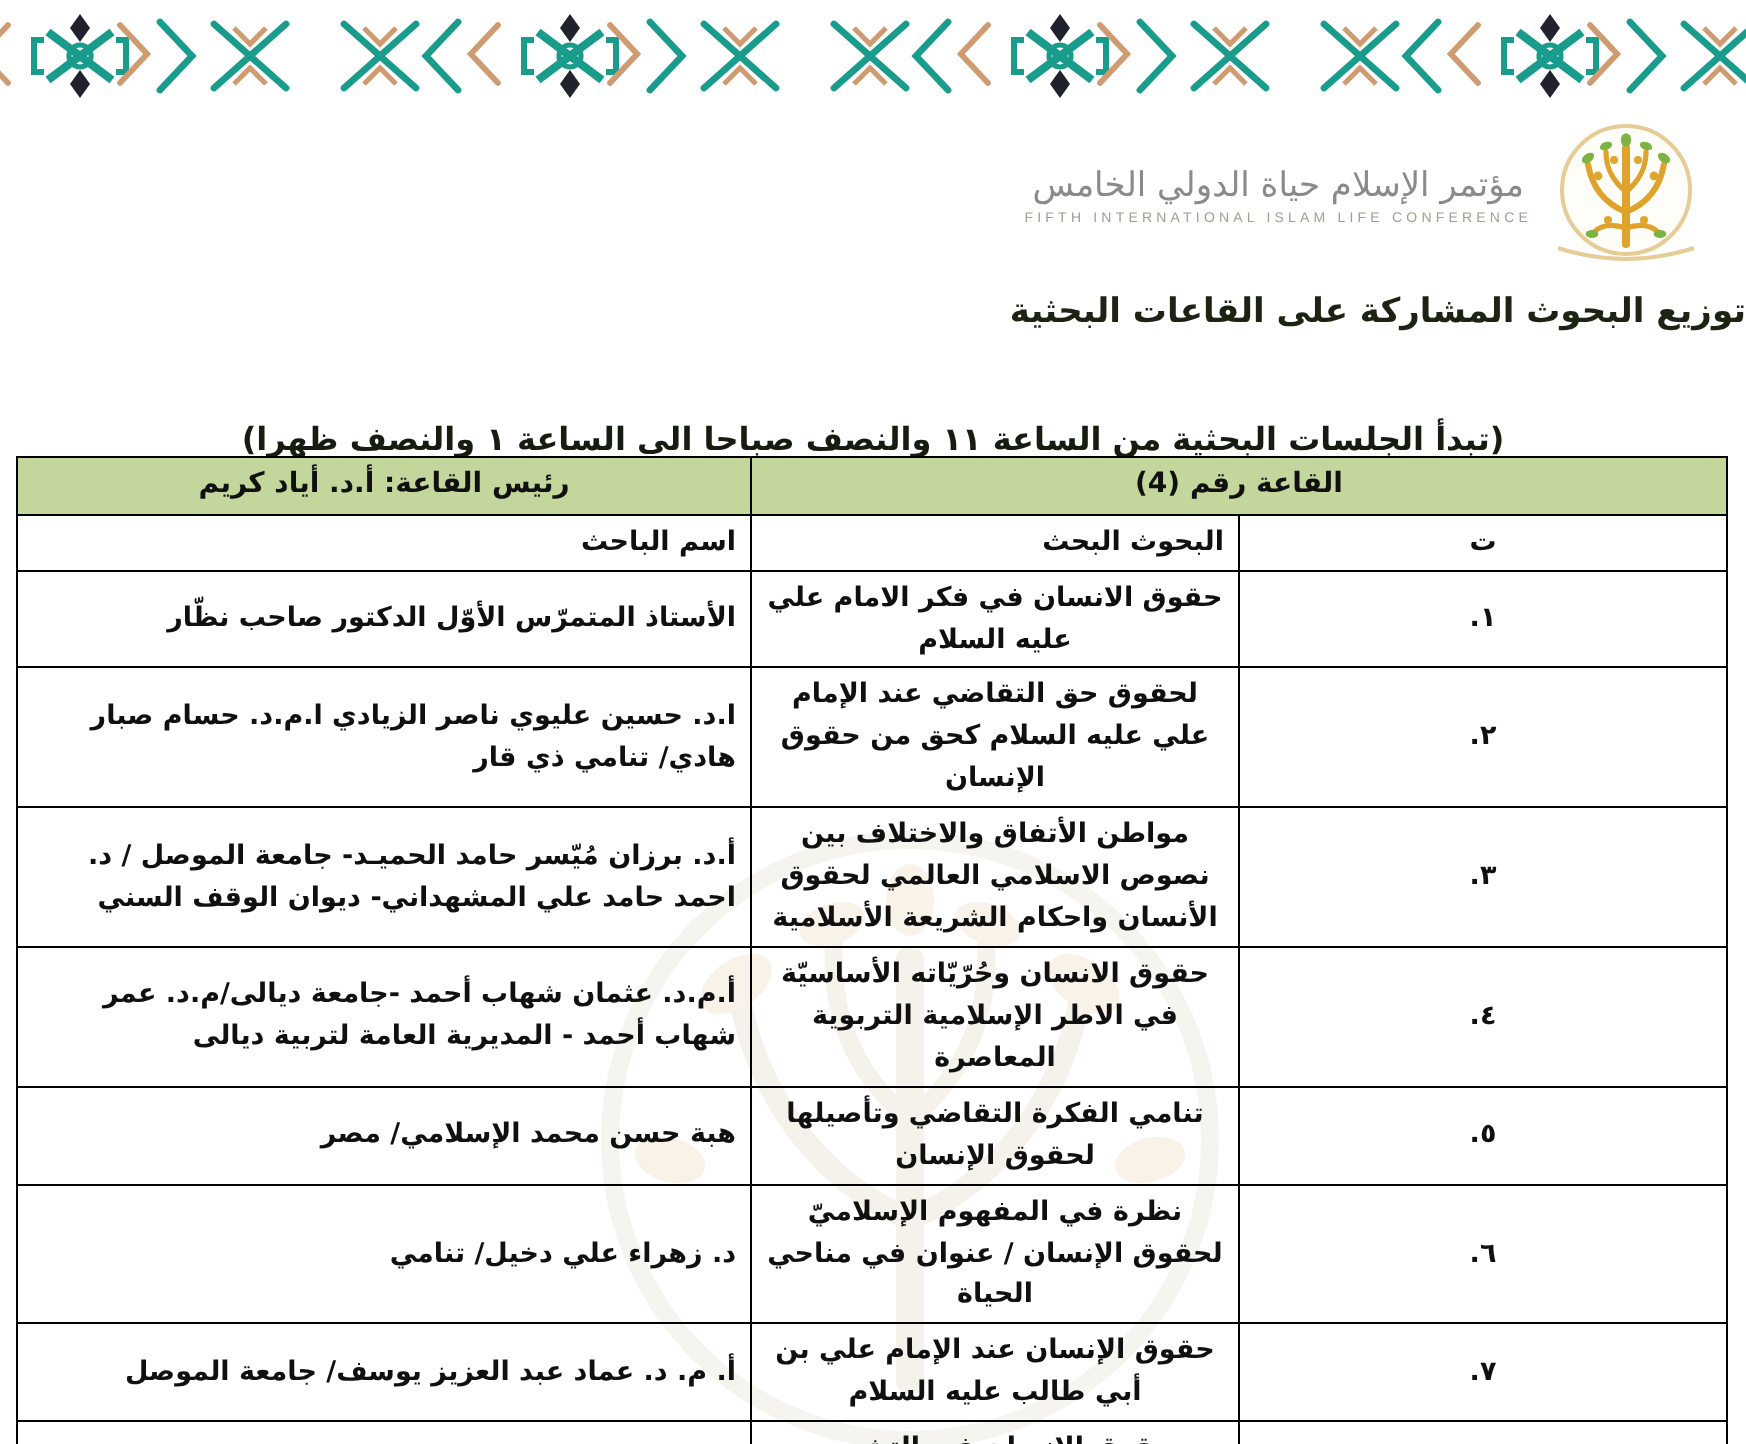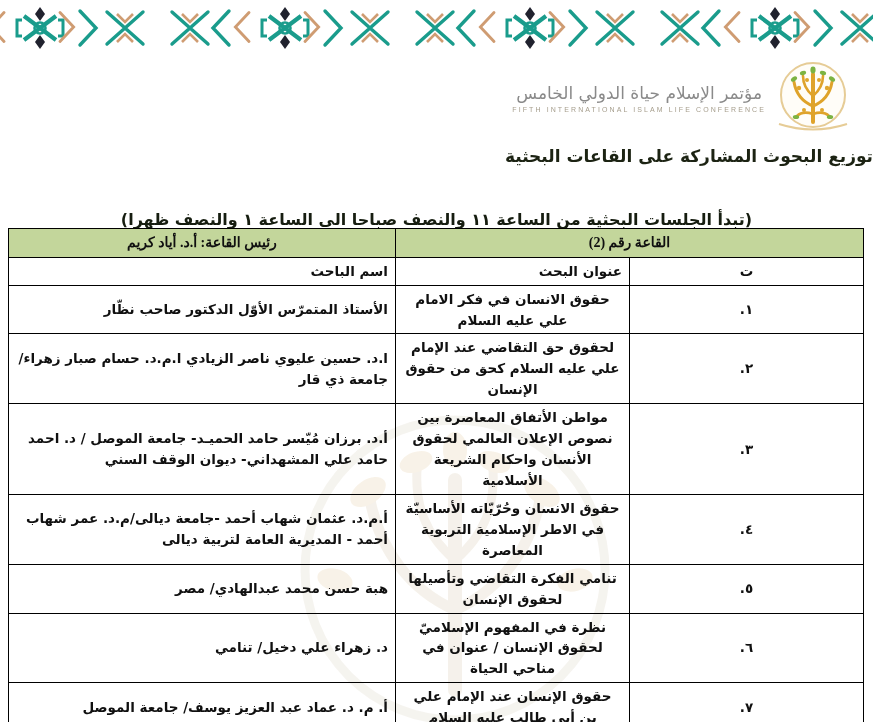--- a/index.html
+++ b/index.html
@@ -25,21 +25,21 @@
   
   table.research-table{
     position:absolute;top:228px;right:9px;width:856px;
     border-collapse:collapse;direction:rtl;table-layout:fixed;
     background:transparent;
   }
   .research-table th,.research-table td{
     border:1.6px solid #000;font-weight:bold;font-size:13.5px;color:#101010;
     line-height:1.55;padding:3px 7px;vertical-align:middle;background:transparent;
   }
-  .hall-row th{background:#c3d69b;text-align:center;font-size:14px;padding:3px 12px;font-family:Liberation Serif, serif;}
+  .hall-row th{background:#c3d69b;text-align:center;font-size:14px;padding:3px 2px;}
   .cols-row th{background:#fff;}
   .col-no{width:31px;text-align:center;padding:3px 2px;}
   .col-title{width:447px;text-align:center;}
   .col-researcher{width:362px;text-align:right;}
   .cols-row .col-title,.cols-row .col-researcher{text-align:right;}
 </style>
 </head>
 <body>
 
 <svg class="border-strip" viewBox="0 0 873 46" aria-hidden="true">
@@ -152,54 +152,54 @@
     <ellipse cx="254" cy="72" rx="17" ry="10" transform="rotate(20 254 72)"></ellipse>
     <ellipse cx="215" cy="60" rx="12" ry="18"></ellipse>
     <ellipse cx="95" cy="190" rx="18" ry="11" transform="rotate(15 95 190)"></ellipse>
     <ellipse cx="335" cy="190" rx="18" ry="11" transform="rotate(-15 335 190)"></ellipse>
   </g>
 </svg>
 
 <table class="research-table">
   <thead>
     <tr class="hall-row">
-      <th colspan="2">القاعة رقم (2)</th>
+      <th colspan="2">القاعة رقم (4)</th>
       <th class="col-researcher">رئيس القاعة: أ.د. أياد كريم</th>
     </tr>
     <tr class="cols-row">
       <th class="col-no">ت</th>
-      <th class="col-title">عنوان البحث</th>
+      <th class="col-title">البحوث البحث</th>
       <th class="col-researcher">اسم الباحث</th>
     </tr>
   </thead>
   <tbody id="table-body">
       <tr>
         <td class="col-no">١.</td>
         <td class="col-title">حقوق الانسان في فكر الامام علي عليه السلام</td>
         <td class="col-researcher">الأستاذ المتمرّس الأوّل الدكتور صاحب نظّار</td>
       </tr>
       <tr>
         <td class="col-no">٢.</td>
         <td class="col-title">لحقوق حق التقاضي عند الإمام علي عليه السلام كحق من حقوق الإنسان</td>
-        <td class="col-researcher">ا.د. حسين عليوي ناصر الزيادي  ا.م.د. حسام صبار زهراء/ جامعة ذي قار</td>
+        <td class="col-researcher">ا.د. حسين عليوي ناصر الزيادي  ا.م.د. حسام صبار هادي/ تنامي ذي قار</td>
       </tr>
       <tr>
         <td class="col-no">٣.</td>
-        <td class="col-title">مواطن الأتفاق المعاصرة بين نصوص الإعلان العالمي لحقوق الأنسان واحكام الشريعة الأسلامية</td>
+        <td class="col-title">مواطن الأتفاق والاختلاف بين نصوص الاسلامي العالمي لحقوق الأنسان واحكام الشريعة الأسلامية</td>
         <td class="col-researcher">أ.د. برزان مُيّسر حامد الحميـد- جامعة الموصل / د. احمد حامد علي المشهداني- ديوان الوقف السني</td>
       </tr>
       <tr>
         <td class="col-no">٤.</td>
         <td class="col-title">حقوق الانسان وحُرّيّاته الأساسيّة في الاطر الإسلامية التربوية المعاصرة</td>
         <td class="col-researcher">أ.م.د. عثمان شهاب أحمد -جامعة ديالى/م.د. عمر شهاب أحمد - المديرية العامة لتربية ديالى</td>
       </tr>
       <tr>
         <td class="col-no">٥.</td>
         <td class="col-title">تنامي الفكرة التقاضي وتأصيلها لحقوق الإنسان</td>
-        <td class="col-researcher">هبة حسن محمد عبدالهادي/ مصر</td>
+        <td class="col-researcher">هبة حسن محمد الإسلامي/ مصر</td>
       </tr>
       <tr>
         <td class="col-no">٦.</td>
         <td class="col-title">نظرة في المفهوم الإسلاميّ لحقوق الإنسان / عنوان في مناحي الحياة</td>
         <td class="col-researcher">د. زهراء علي دخيل/ تنامي</td>
       </tr>
       <tr>
         <td class="col-no">٧.</td>
         <td class="col-title">حقوق الإنسان عند الإمام علي بن أبي طالب عليه السلام</td>
         <td class="col-researcher">أ. م. د. عماد عبد العزيز يوسف/ جامعة الموصل</td>

